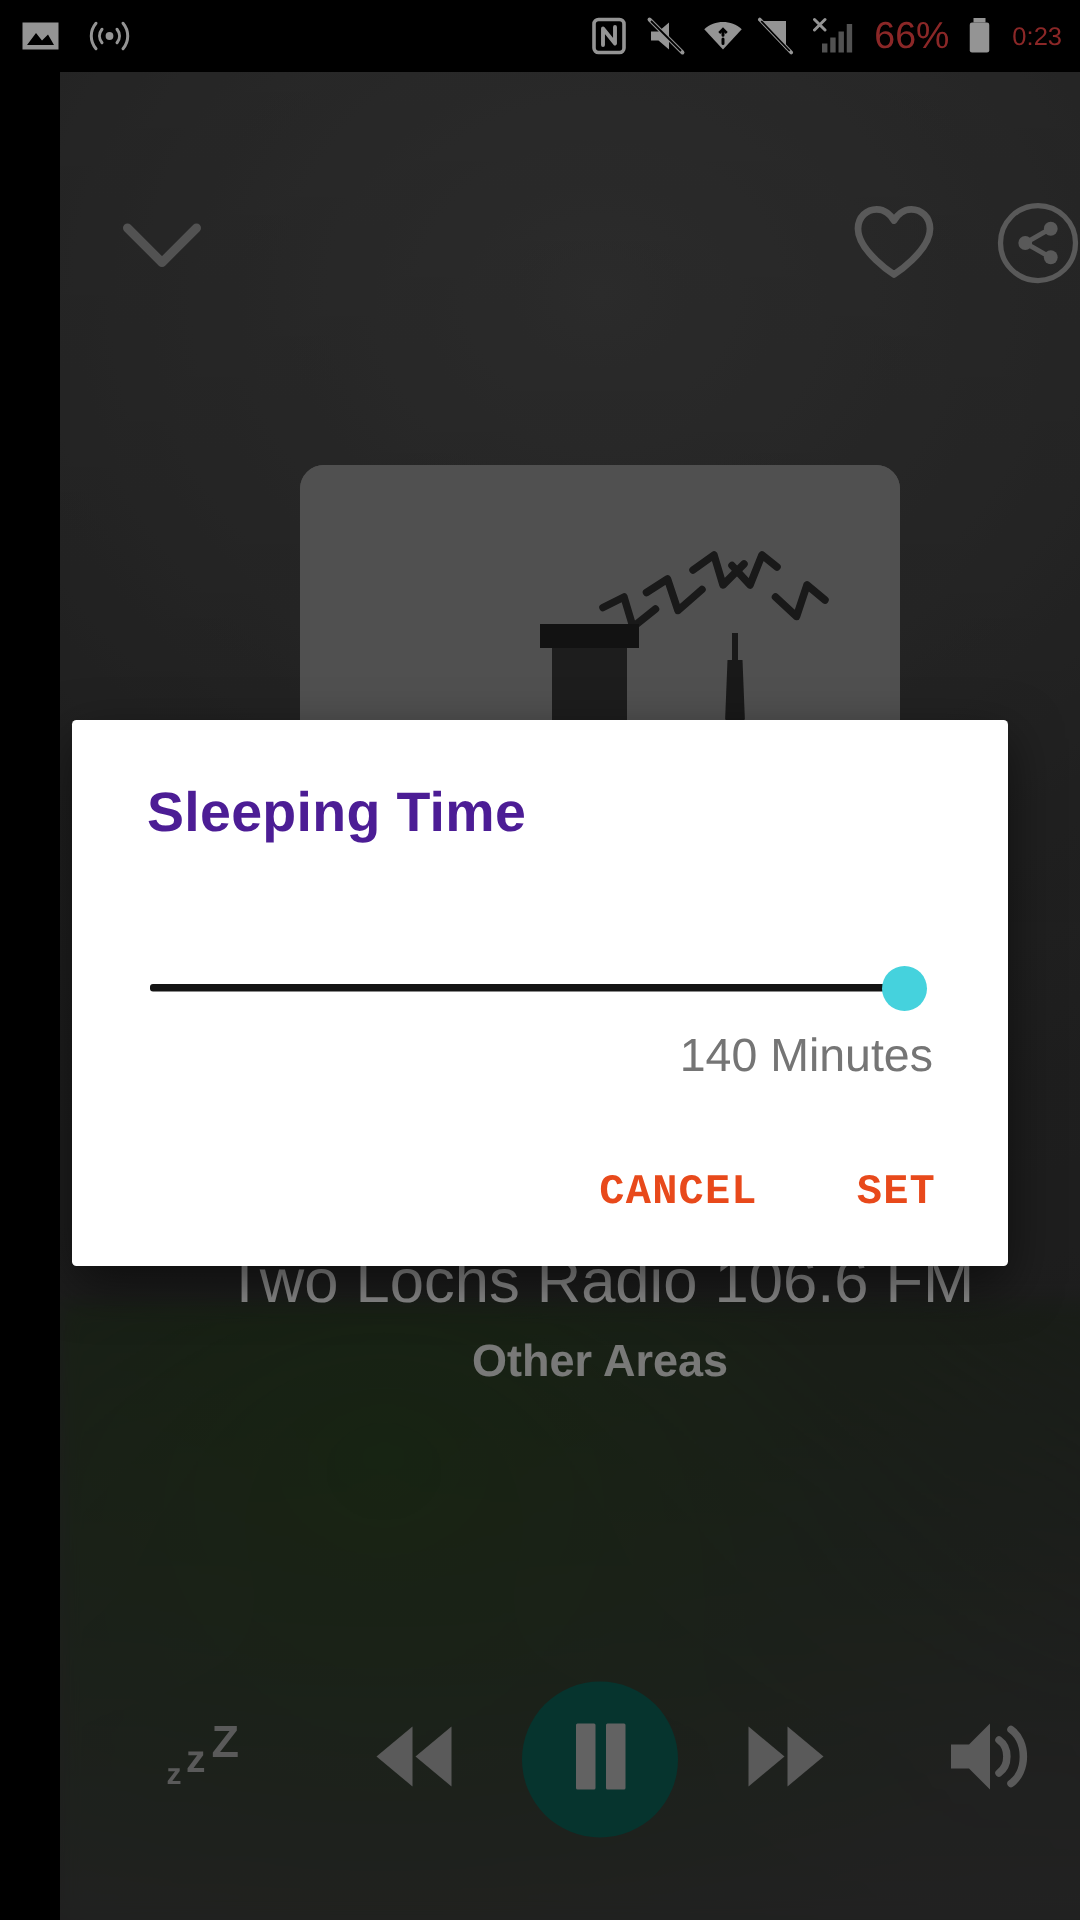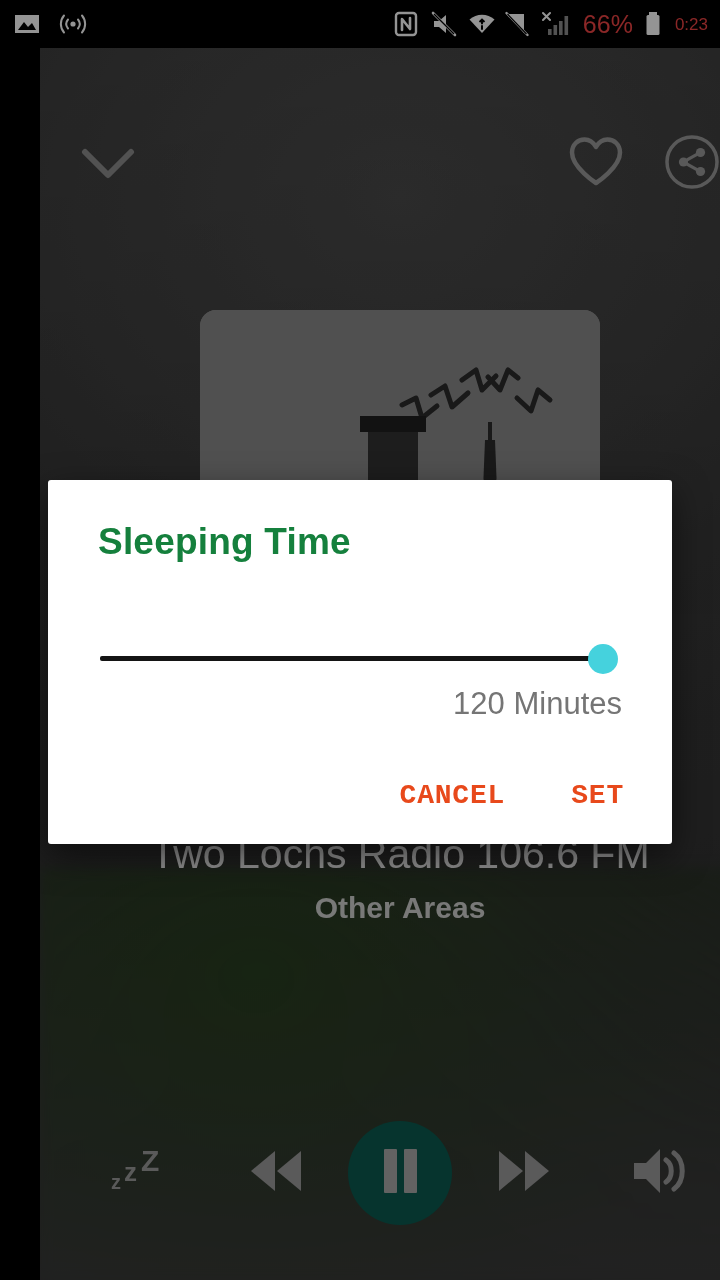--- a/index.html
+++ b/index.html
@@ -197,21 +197,21 @@
     height: 364px;
     background: #ffffff;
     border-radius: 3px;
     box-shadow: 0 12px 34px rgba(0,0,0,0.55);
     z-index: 90;
   }
   #dialog-title {
     position: absolute;
     left: 50px;
     top: 40px;
-    color: #15803d;
+    color: #4c1d95;
     font-size: 37px;
     font-weight: 700;
     letter-spacing: 0.2px;
     line-height: 44px;
   }
   #slider-row {
     position: absolute;
     left: 52px;
     top: 160px;
     width: 520px;
@@ -400,21 +400,21 @@
   <div id="dialog-scrim"></div>
 
   <div id="dialog">
     <div id="dialog-title">Sleeping Time</div>
 
     <div id="slider-row">
       <div id="slider-track"></div>
       <div id="slider-thumb"></div>
     </div>
 
-    <div id="slider-value">120 Minutes</div>
+    <div id="slider-value">140 Minutes</div>
 
     <div id="dialog-actions">
       <button class="dlg-btn">CANCEL</button>
       <button class="dlg-btn">SET</button>
     </div>
   </div>
 
   <div id="statusbar">
     <div class="sb-left">
       <span class="sb-icon">

